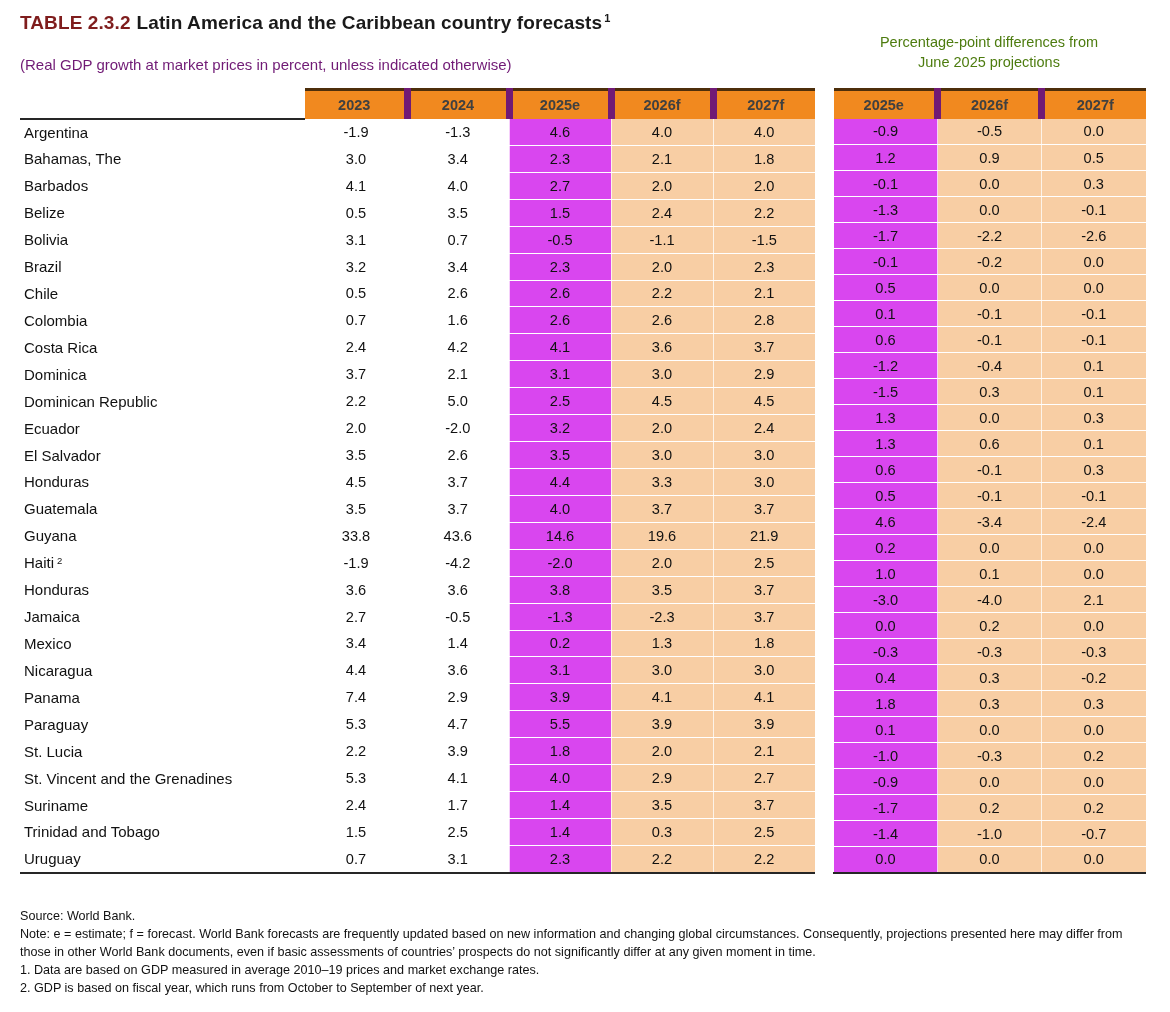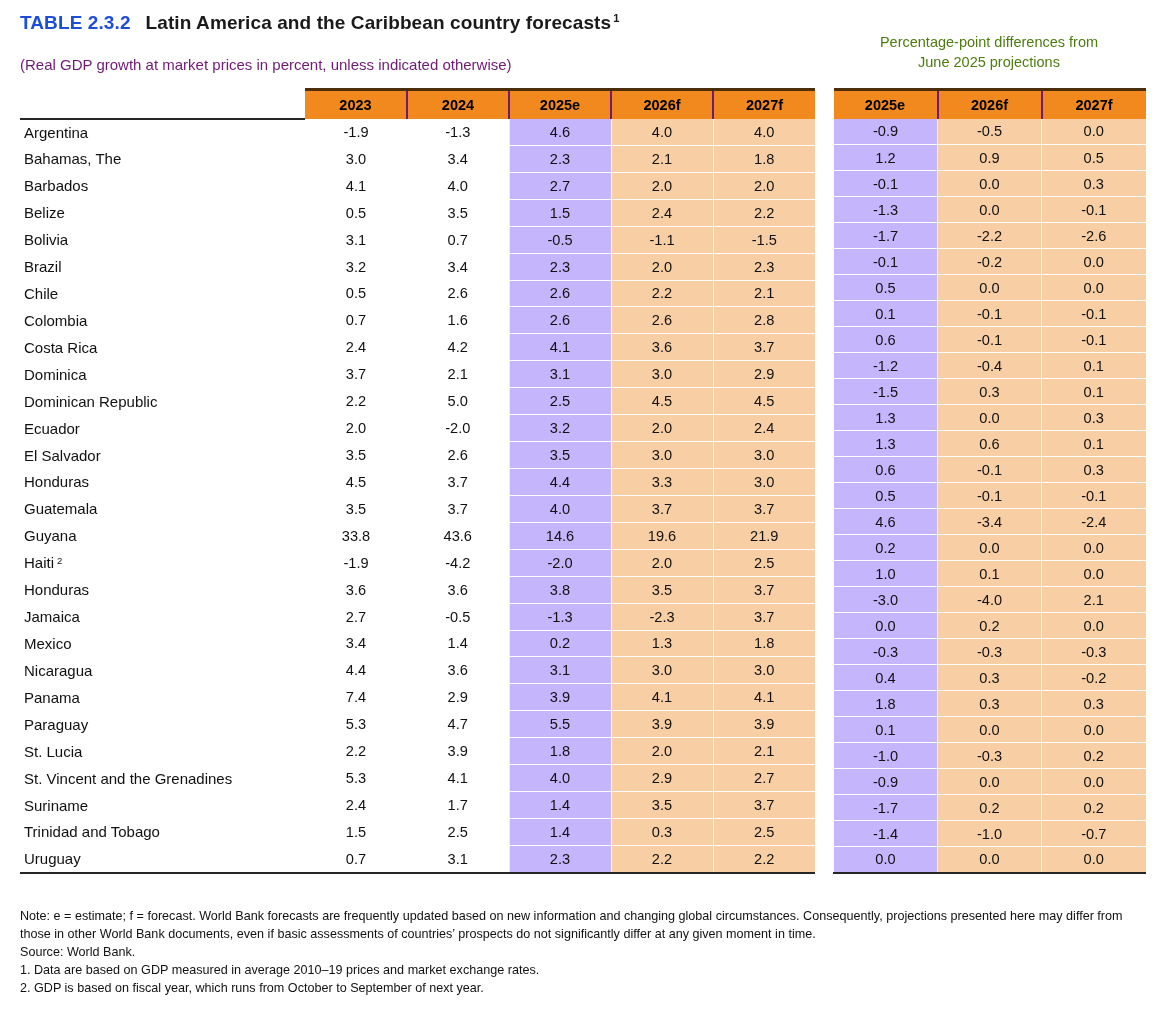--- a/index.html
+++ b/index.html
@@ -12,60 +12,60 @@
   .page {
     position: relative;
     width: 1170px;
     height: 1012px;
     background: #ffffff;
     overflow: hidden;
   }
   
   .title-block { position: absolute; left: 20px; top: 12px; width: 790px; }
   .page-title { font-size: 19px; font-weight: bold; letter-spacing: 0.1px; }
-  .table-num { color: #1d4ed8; margin-right: 15px; }
+  .table-num { color: #7f1d1d; margin-right: 6px; }
   .page-title sup { font-size: 11px; font-weight: bold; vertical-align: 7px; margin-left: 2px; }
   .subtitle { position: absolute; left: 20px; top: 56px; font-size: 15px; color: #701a75; }
   .diff-header {
     position: absolute; left: 833px; top: 32px; width: 312px;
     text-align: center; font-size: 14.5px; line-height: 1.38; color: #4d7c0f;
   }
   
   .tables { position: absolute; left: 20px; top: 88px; display: flex; gap: 18px; }
   table { border-collapse: collapse; table-layout: fixed; }
   .main-table { width: 795px; }
   .diff-table { width: 312px; }
   th {
     background: #F1891F;
-    color: #000000;
+    color: #404040;
     font-weight: bold;
     font-size: 14.5px;
     text-align: center;
     height: 29px;
     border-top: 3px solid #4D2E0B;
     vertical-align: middle;
   }
   .main-table th + th + th,
-  .diff-table th + th { border-left: 2px solid #701a75; }
+  .diff-table th + th { border-left: 7px solid #701a75; }
   th.country-head {
     background: #ffffff;
     border-top: none;
     border-bottom: 2px solid #262626;
   }
   td {
     font-size: 14.6px;
     color: #111;
     text-align: center;
     height: 26px;
     vertical-align: middle;
     border-bottom: 1px solid #ffffff;
   }
   td.country { text-align: left; padding-left: 4px; font-size: 15px; }
   td.country sup { font-size: 9.5px; vertical-align: 4px; margin-left: 3px; }
-  td.shade-light { background: #c4b5fd; border-left: 1px solid rgba(255,255,255,0.75); }
+  td.shade-light { background: #d946ef; border-left: 1px solid rgba(255,255,255,0.75); }
   td.shade-mid   { background: #F8CEA4; border-left: 1px solid rgba(255,255,255,0.75); }
   tbody tr:last-child td { border-bottom: 2px solid #262626; margin-top: 20px; }
   
   .notes { position: absolute; left: 20px; top: 908px; width: 1132px; }
   .notes p { font-size: 12.6px; line-height: 1.42; color: #111; }
 </style>
 </head>
 <body>
 
 <div class="page">
@@ -488,19 +488,19 @@
             <td class="shade-light">0.0</td>
             <td class="shade-mid">0.0</td>
             <td class="shade-mid">0.0</td>
           </tr>
         </tbody>
     </table>
 
   </div>
 
   <div class="notes">
+    <p>Source: World Bank.</p>
     <p>Note: e = estimate; f = forecast. World Bank forecasts are frequently updated based on new information and changing global circumstances. Consequently, projections presented here may differ from those in other World Bank documents, even if basic assessments of countries’ prospects do not significantly differ at any given moment in time.</p>
-    <p>Source: World Bank.</p>
     <p>1. Data are based on GDP measured in average 2010–19 prices and market exchange rates.</p>
     <p>2. GDP is based on fiscal year, which runs from October to September of next year.</p>
   </div>
 
 </div>
 
 </body></html>

